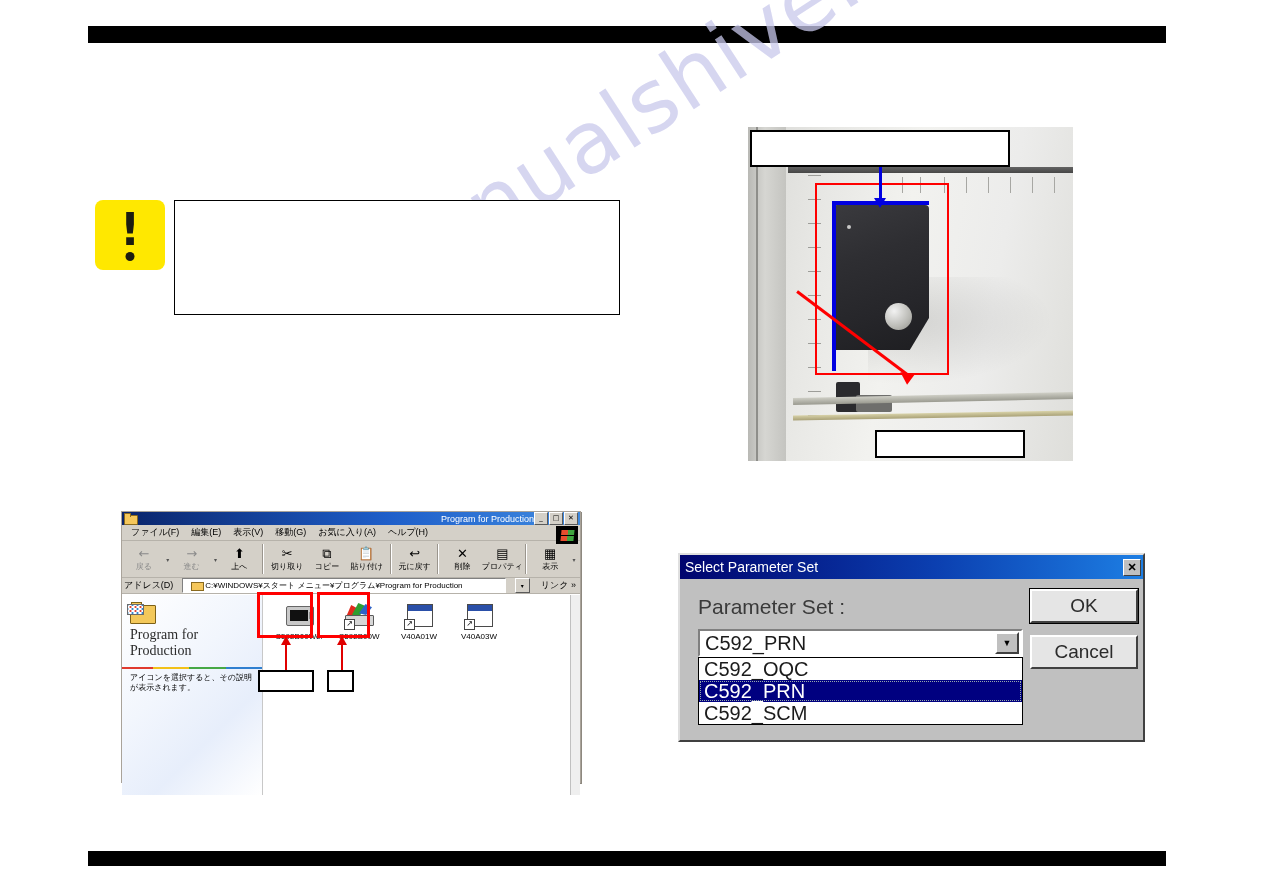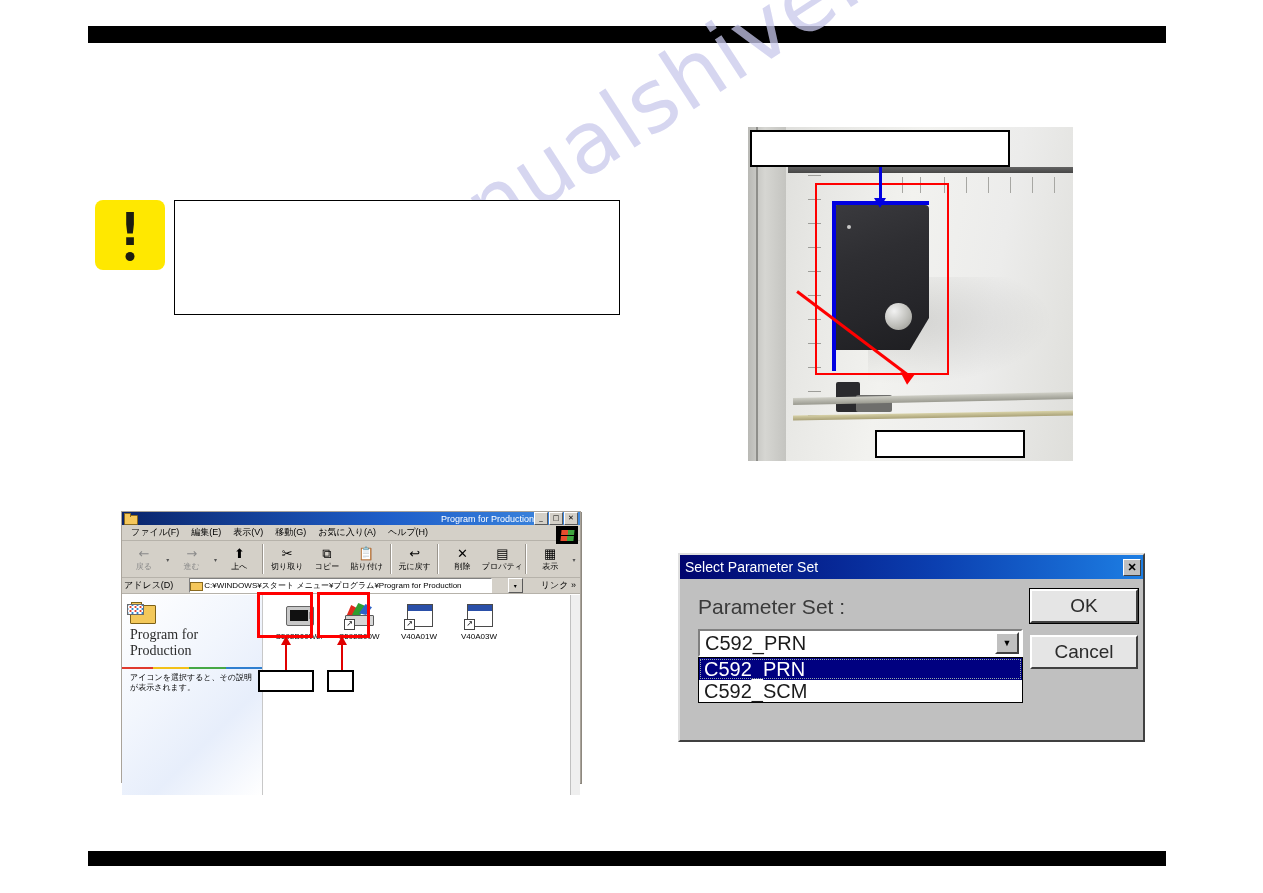--- a/index.html
+++ b/index.html
@@ -140,25 +140,25 @@
     border-bottom:1px solid #b6b2aa;padding:1px 2px;}
   .tb{width:40px;display:flex;flex-direction:column;align-items:center;justify-content:center;
     font-size:8px;color:#000;white-space:nowrap;}
   .tb.dim{color:#8a8a8a;}
   .tb .g{height:15px;display:flex;align-items:center;justify-content:center;font-size:13px;line-height:1;
     font-family:"DejaVu Sans",sans-serif;}
   .tb-sep{width:1px;margin:2px 3px;background:#9a958d;border-right:1px solid #fff;}
   .tb-caret{width:8px;display:flex;align-items:center;justify-content:center;font-size:6px;color:#555;}
 
   .addrbar{height:15px;display:flex;align-items:center;background:#d4d0c8;
-    border-bottom:1px solid #b6b2aa;padding:0 2px;gap:16px;}
+    border-bottom:1px solid #b6b2aa;padding:0 2px;gap:9px;}
   .addr-label{font-size:9px;white-space:nowrap;}
   .addr-field{flex:1 1 auto;height:13px;background:#fff;
     border:1px solid;border-color:#808080 #fff #fff #808080;
-    display:flex;align-items:center;padding-left:0;overflow:hidden;gap:2px;}
+    display:flex;align-items:center;padding-left:8px;overflow:hidden;gap:2px;}
   .addr-field .folder2{width:12px;height:9px;position:relative;flex:0 0 auto;}
   .addr-field .folder2:before{content:"";position:absolute;left:0;top:1px;width:11px;height:7px;
     background:#f5c75b;border:1px solid #8a6a1e;}
   .addr-text{font-size:8px;white-space:nowrap;color:#000;}
   .addr-drop{width:13px;height:13px;background:#d4d0c8;
     border:1px solid;border-color:#fff #5a5a5a #5a5a5a #fff;
     display:flex;align-items:center;justify-content:center;font-size:6px;}
   .links{font-size:9px;white-space:nowrap;padding:0 2px;}
 
   .win-body{display:flex;background:#fff;height:200px;border-top:1px solid #fff;position:relative;}
@@ -471,20 +471,21 @@
   </div>
   <div class="dlg-body">
     <div class="pset-label">Parameter Set :</div>
 
     <div class="combo">
       <span class="combo-val">C592_PRN</span>
       <span class="combo-arrow">▼</span>
     </div>
 
     <div class="droplist">
+      <div class="dl-item">C592_OQC</div>
       <div class="dl-item sel">C592_PRN</div>
       <div class="dl-item">C592_SCM</div>
     </div>
 
 
     <div class="dlg-btn ok">OK</div>
     <div class="dlg-btn cancel">Cancel</div>
   </div>
 </div>
 

